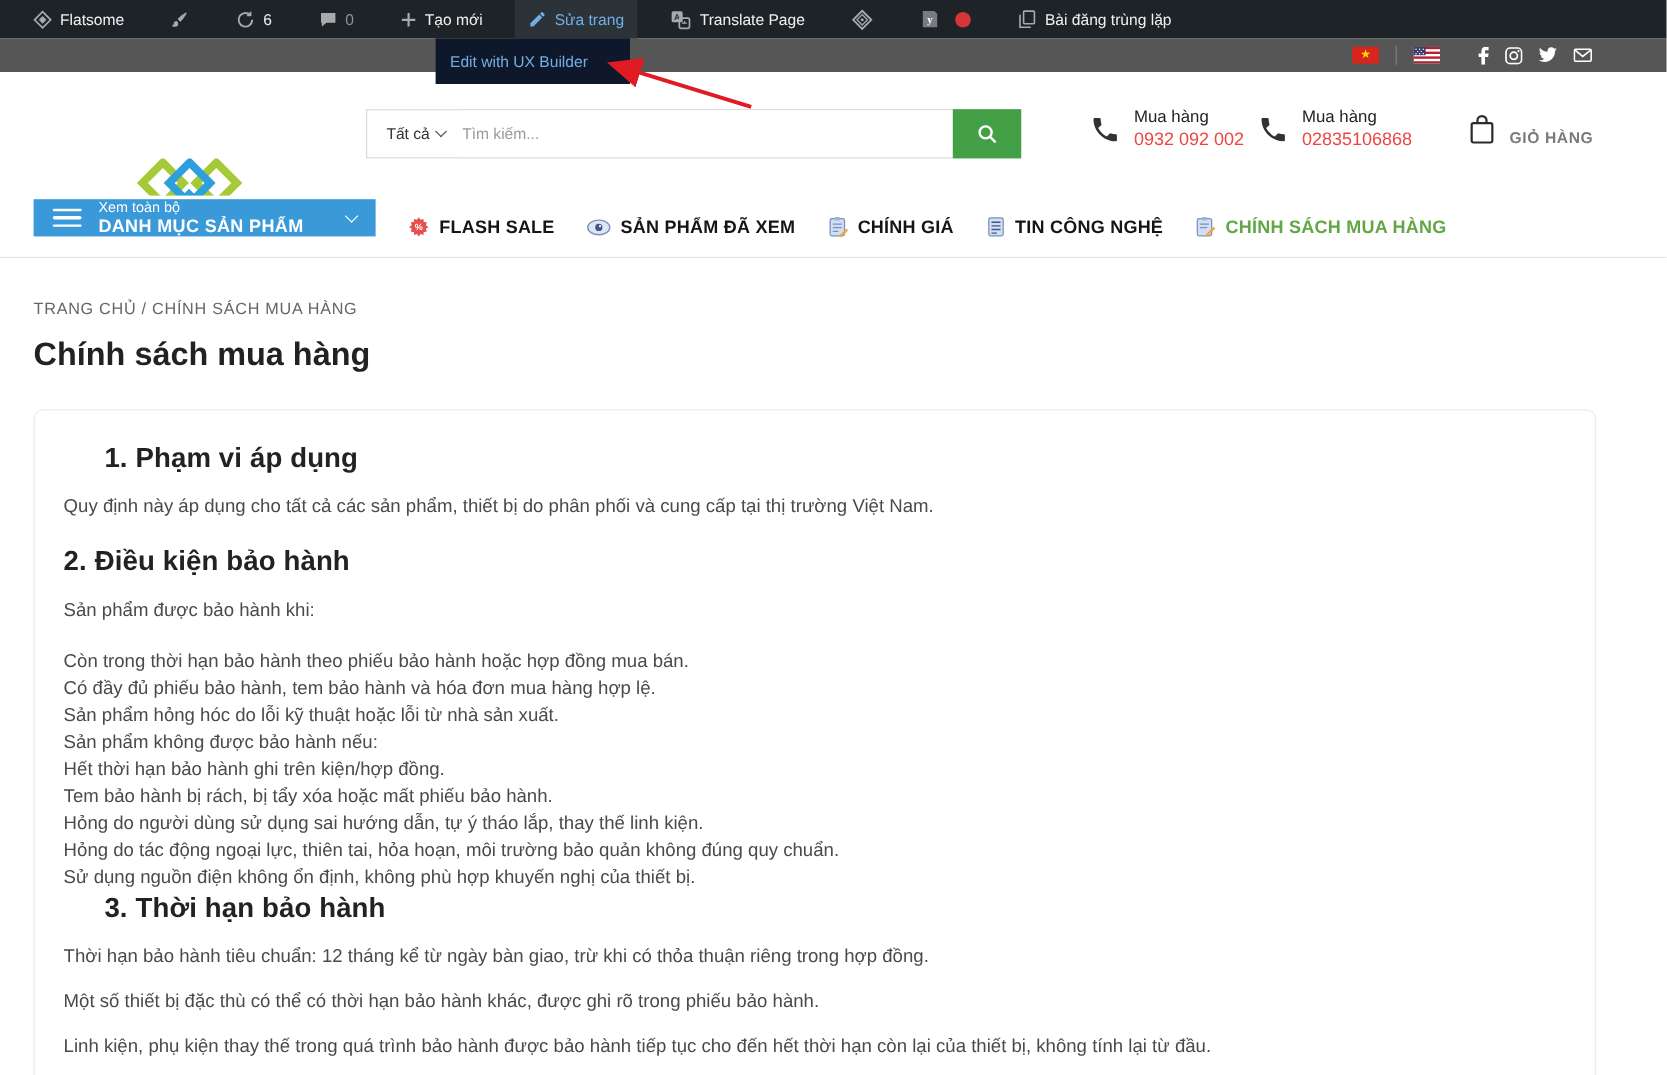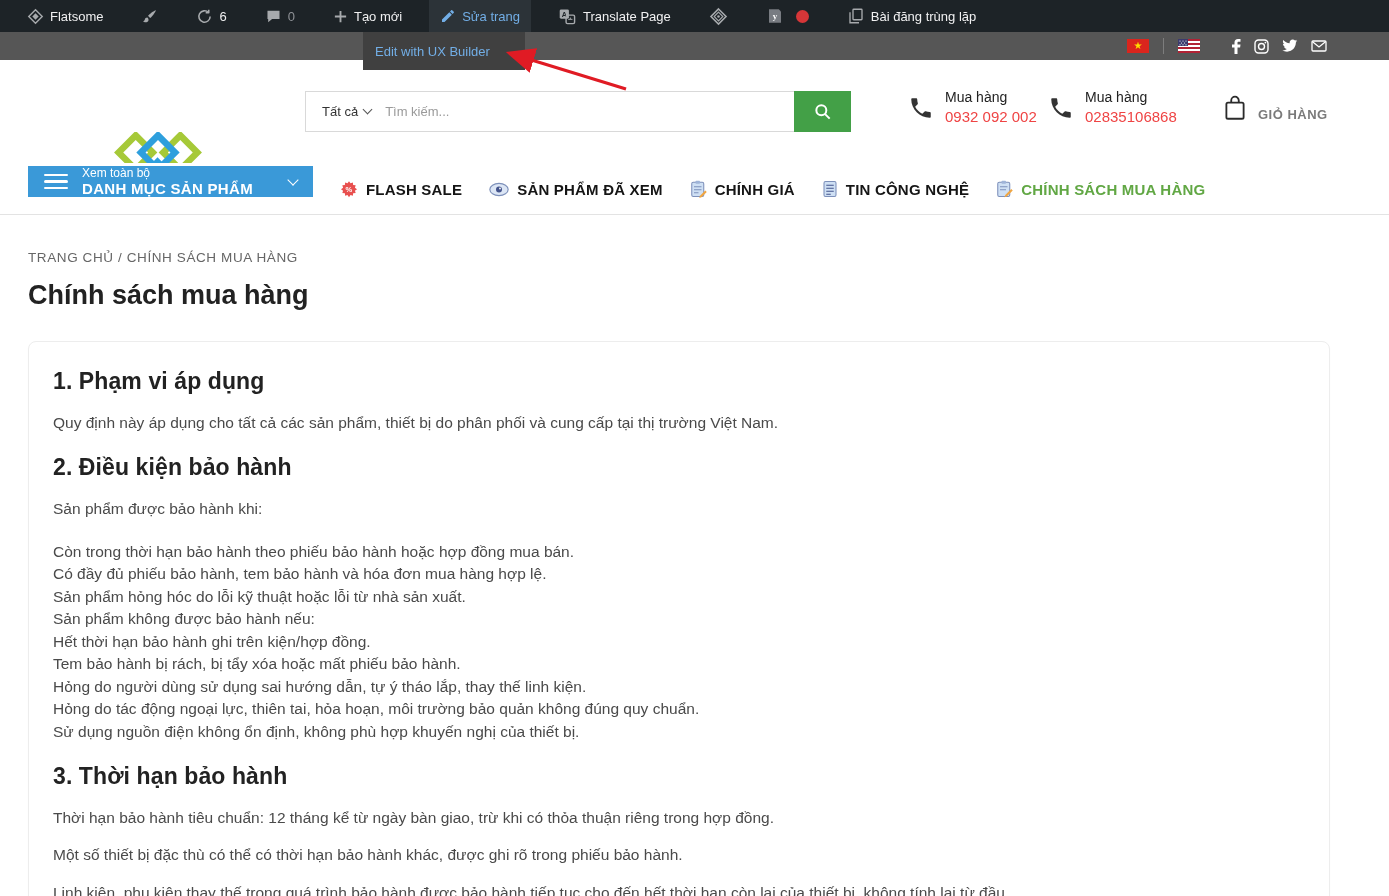--- a/index.html
+++ b/index.html
@@ -10,21 +10,21 @@
   
   .admin-bar { position:absolute; left:0; top:0; width:1389px; height:32px; background:#1d2327;
     display:flex; align-items:stretch; color:#f0f0f1; font-size:13px; z-index:40; }
   .ab-item { display:flex; align-items:center; gap:6px; padding:4px 11px; cursor:pointer; white-space:nowrap;margin-left:16px; }
   .ab-item svg { display:block; }
   .ab-icon { color:#a7aaad; }
   .ab-count-dim { color:#8e9196; }
   .ab-item.hovered { background:#2c3338; color:#72aee6; }
   .ab-item.hovered .ab-icon { color:#72aee6; }
 
-  .ab-dropdown { position:absolute; left:363px; top:32px; width:162px; height:38px; background:#404040;
+  .ab-dropdown { position:absolute; left:363px; top:32px; width:162px; height:38px; background:#0f172a;
     display:flex; align-items:center; padding-left:12px; z-index:41; }
   .ab-dropdown span { color:#72aee6; font-size:13px; cursor:pointer; }
 
   
   .arrow-svg { position:absolute; left:0; top:0; width:1389px; height:896px; pointer-events:none; z-index:60; }
 
   
   .topbar { position:absolute; left:0; top:32px; width:1389px; height:28px; background:#565656;
     display:flex; align-items:center; justify-content:flex-end; padding-right:62px; gap:14px; z-index:30; }
   .flag { display:inline-flex; width:22px; height:14px; align-items:center; justify-content:center; cursor:pointer; }
@@ -79,23 +79,23 @@
 
   
   .breadcrumb { position:absolute; left:28px; top:250px; font-size:13.5px; color:#666; letter-spacing:.6px; }
   .page-title { position:absolute; left:28px; top:280px; font-size:27px; font-weight:bold; color:#222; }
 
   
   .card { position:absolute; left:28px; top:341px; width:1302px; height:600px; background:#fff;
     border:1px solid #ededed; border-radius:8px; box-shadow:0 1px 2px rgba(0,0,0,.02); }
   .card-inner { padding:26px 24px; color:#4a4a4a; font-size:15.5px; }
   .card-inner h2 { font-size:23px; color:#222; margin:20px 0 16px; letter-spacing:.1px; }
-  .card-inner h2:first-child { margin-top:0; }
+  .card-inner h2:first-child { margin-top:0;margin-left:34px; }
   .card-inner p.para { margin:0 0 20px; line-height:1.5; }
-  .lines { margin-bottom:20px; margin-top:18px; }
+  .lines { margin-top:18px; }
   .lines p { line-height:22.5px; }
   .sec3 p.para { margin-bottom:14px; line-height:1.5; margin-top:10px; }
 </style>
 </head>
 <body>
 
 <div id="page">
 
   <div class="admin-bar">
     <div class="ab-item">

